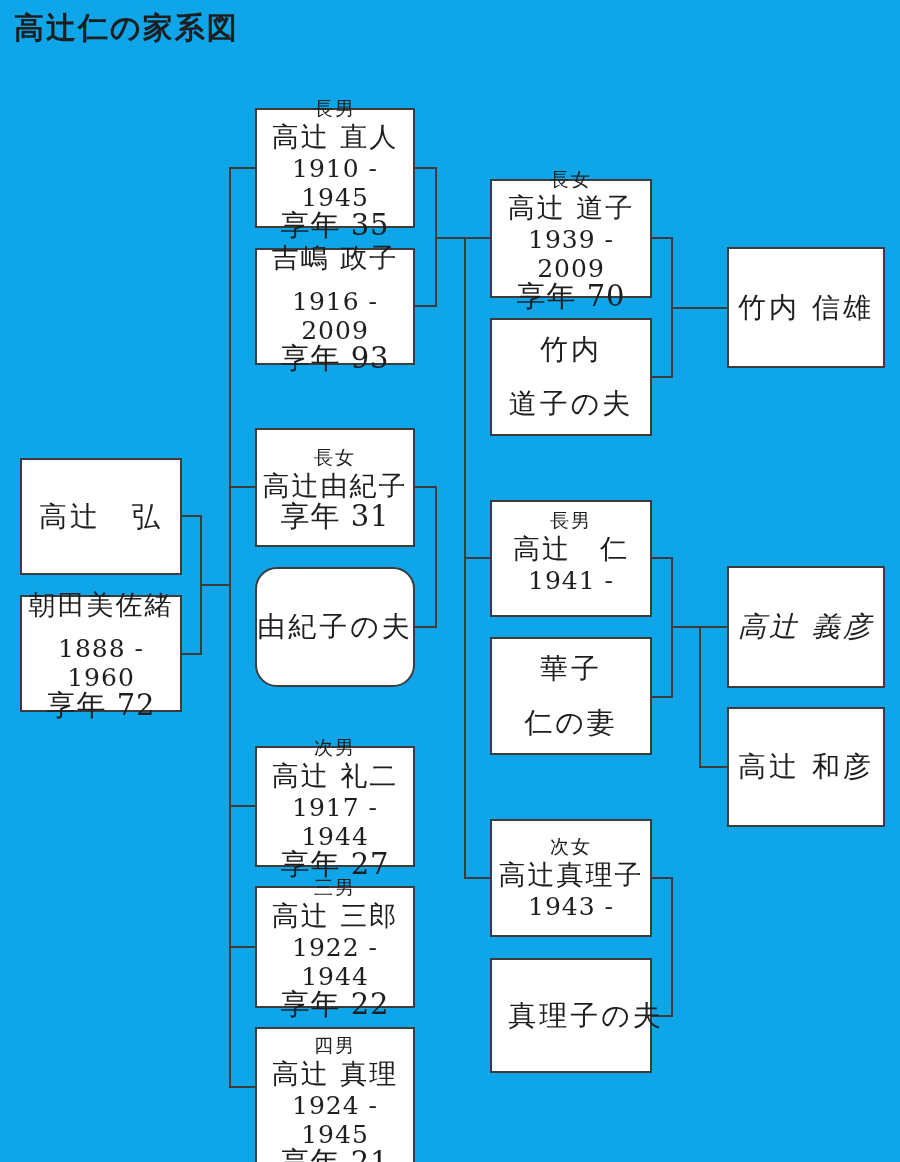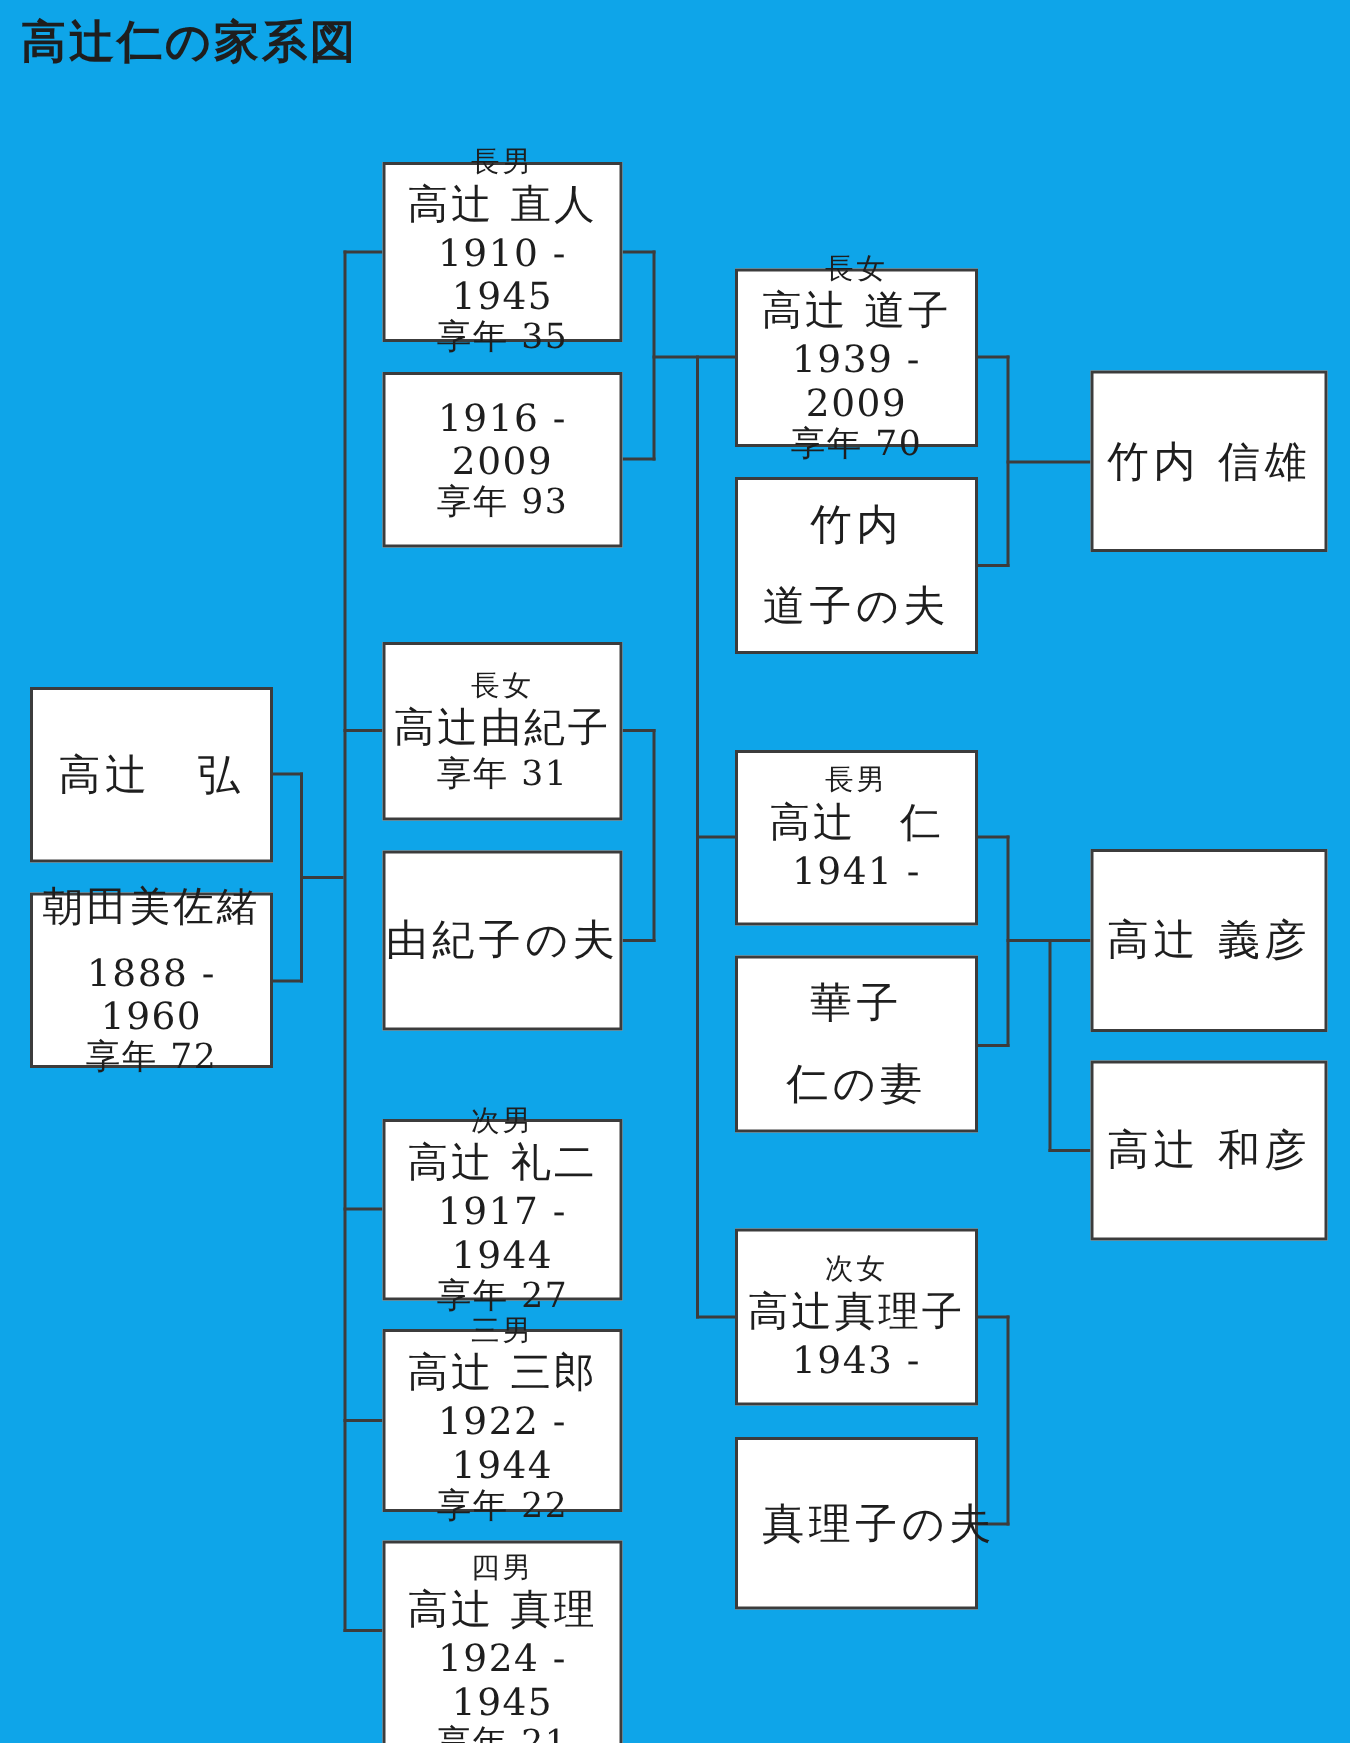--- a/index.html
+++ b/index.html
@@ -22,46 +22,46 @@
     box-sizing:border-box;
     display:flex;flex-direction:column;
     align-items:center;justify-content:center;
     text-align:center;
     z-index:2;
   }
   .lbl{font-size:19px;line-height:23px;letter-spacing:2px;}
   .nm{font-size:27px;line-height:34px;letter-spacing:2px;white-space:pre;}
   .nm-lg{font-size:28px;line-height:36px;letter-spacing:3px;white-space:pre;}
   .dt{font-size:25px;line-height:29px;letter-spacing:1px;font-family:"DejaVu Serif","Liberation Serif",serif;}
-  .ag{font-size:23px;line-height:27px;letter-spacing:1px;font-family:"DejaVu Serif","Liberation Serif",serif;}
+  .ag{font-size:29px;line-height:27px;letter-spacing:1px;font-family:"DejaVu Serif","Liberation Serif",serif;}
   .gap12{margin-bottom:12px;}
   .gap18{margin-bottom:18px;}
   .ln{position:absolute;background:#3c3c3c;z-index:1;}
 
   
   #b-hiroshi{left:20px;top:458px;width:162px;height:117px;}
   #b-misao{left:20px;top:595px;width:162px;height:117px;}
   
   #b-naoto{left:255px;top:108px;width:160px;height:120px;}
   #b-masako{left:255px;top:248px;width:160px;height:117px;}
   #b-yukiko{left:255px;top:428px;width:160px;height:119px;}
-  #b-yukiko-husband{left:255px;top:567px;width:160px;height:120px;}
+  #b-yukiko-husband{left:255px;top:567px;width:160px;height:120px;border-radius:22px;}
   #b-reiji{left:255px;top:746px;width:160px;height:121px;justify-content:center;}
   #b-saburo{left:255px;top:886px;width:160px;height:122px;}
   #b-mari{left:255px;top:1027px;width:160px;height:156px;}
   
   #b-michiko{left:490px;top:179px;width:162px;height:119px;}
   #b-michiko-husband{left:490px;top:318px;width:162px;height:118px;text-align:right;}
   #b-hitoshi{left:490px;top:500px;width:162px;height:117px;padding-bottom:14px;}
   #b-hanako{left:490px;top:637px;width:162px;height:118px;}
   #b-mariko{left:490px;top:819px;width:162px;height:118px;padding-bottom:0;}
   #b-mariko-husband{left:490px;top:958px;width:162px;height:115px;padding-left:30px;}
   
   #b-nobuo{left:727px;top:247px;width:158px;height:121px;}
-  #b-yoshihiko{left:727px;top:566px;width:158px;height:122px;}
+  #b-yoshihiko{left:727px;top:566px;width:158px;height:122px;font-style:italic;}
   #b-kazuhiko{left:727px;top:707px;width:158px;height:120px;}
 </style>
 </head>
 <body>
 
 <div id="canvas">
 
   <div class="title">高辻仁の家系図</div>
 
   <div class="ln" style="left:182px;top:515px;width:20px;height:2px;"></div>
@@ -113,20 +113,21 @@
     <span class="ag">享年 72</span>
   </div>
 
   <div class="box" id="b-naoto">
     <span class="lbl">長男</span>
     <span class="nm">高辻 直人</span>
     <span class="dt">1910 - 1945</span>
     <span class="ag">享年 35</span>
   </div>
   <div class="box" id="b-masako">
+    <span class="nm gap12">吉嶋 政子</span>
     <span class="dt">1916 - 2009</span>
     <span class="ag">享年 93</span>
   </div>
   <div class="box" id="b-yukiko">
     <span class="lbl">長女</span>
     <span class="nm">高辻由紀子</span>
     <span class="ag">享年 31</span>
   </div>
   <div class="box" id="b-yukiko-husband">
     <span class="nm-lg">由紀子の夫</span>

